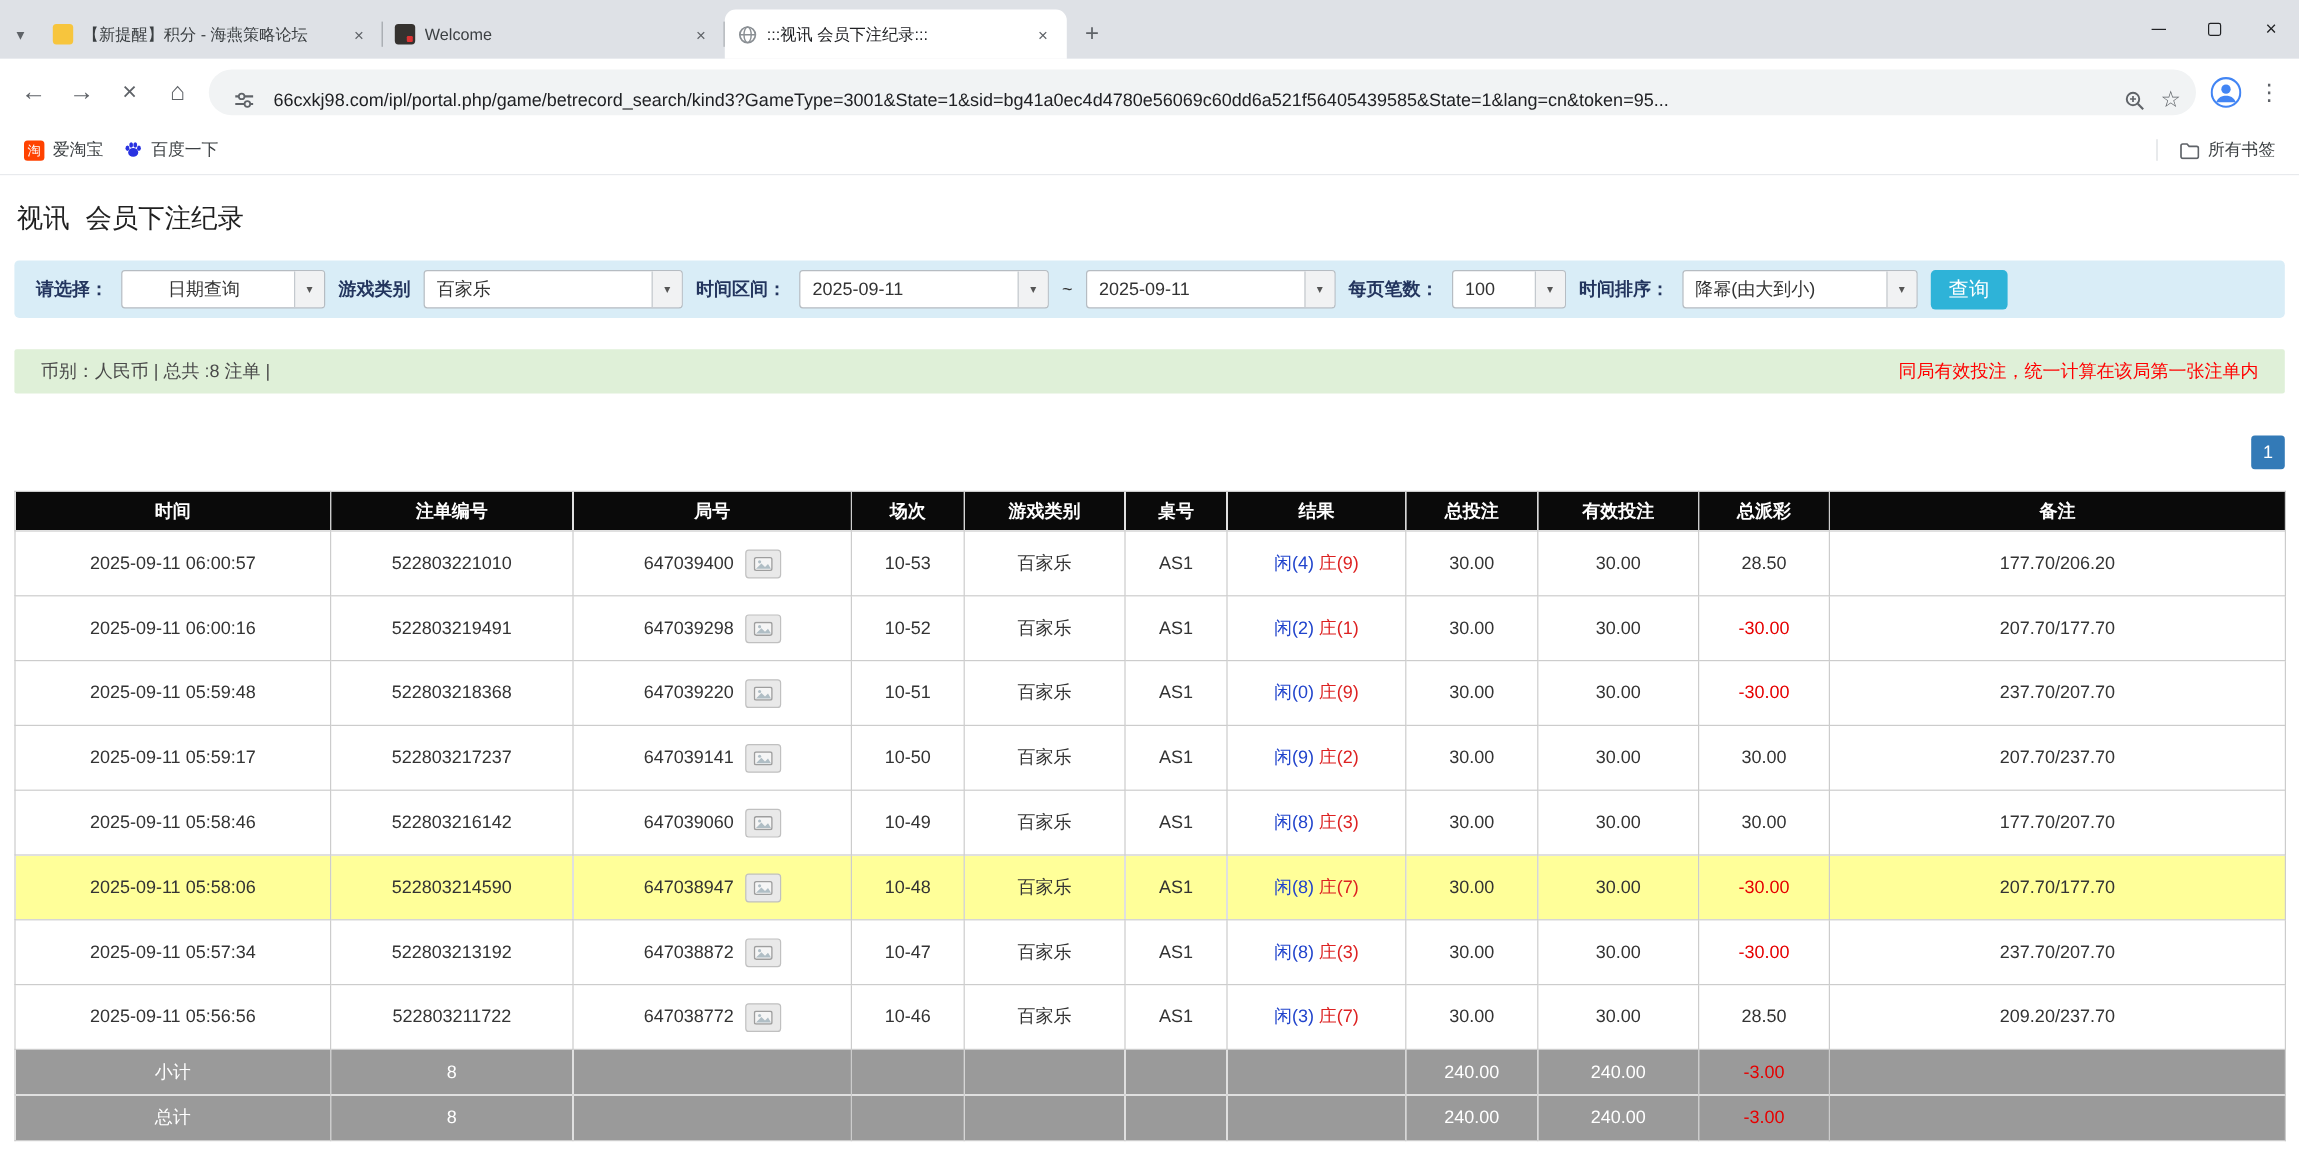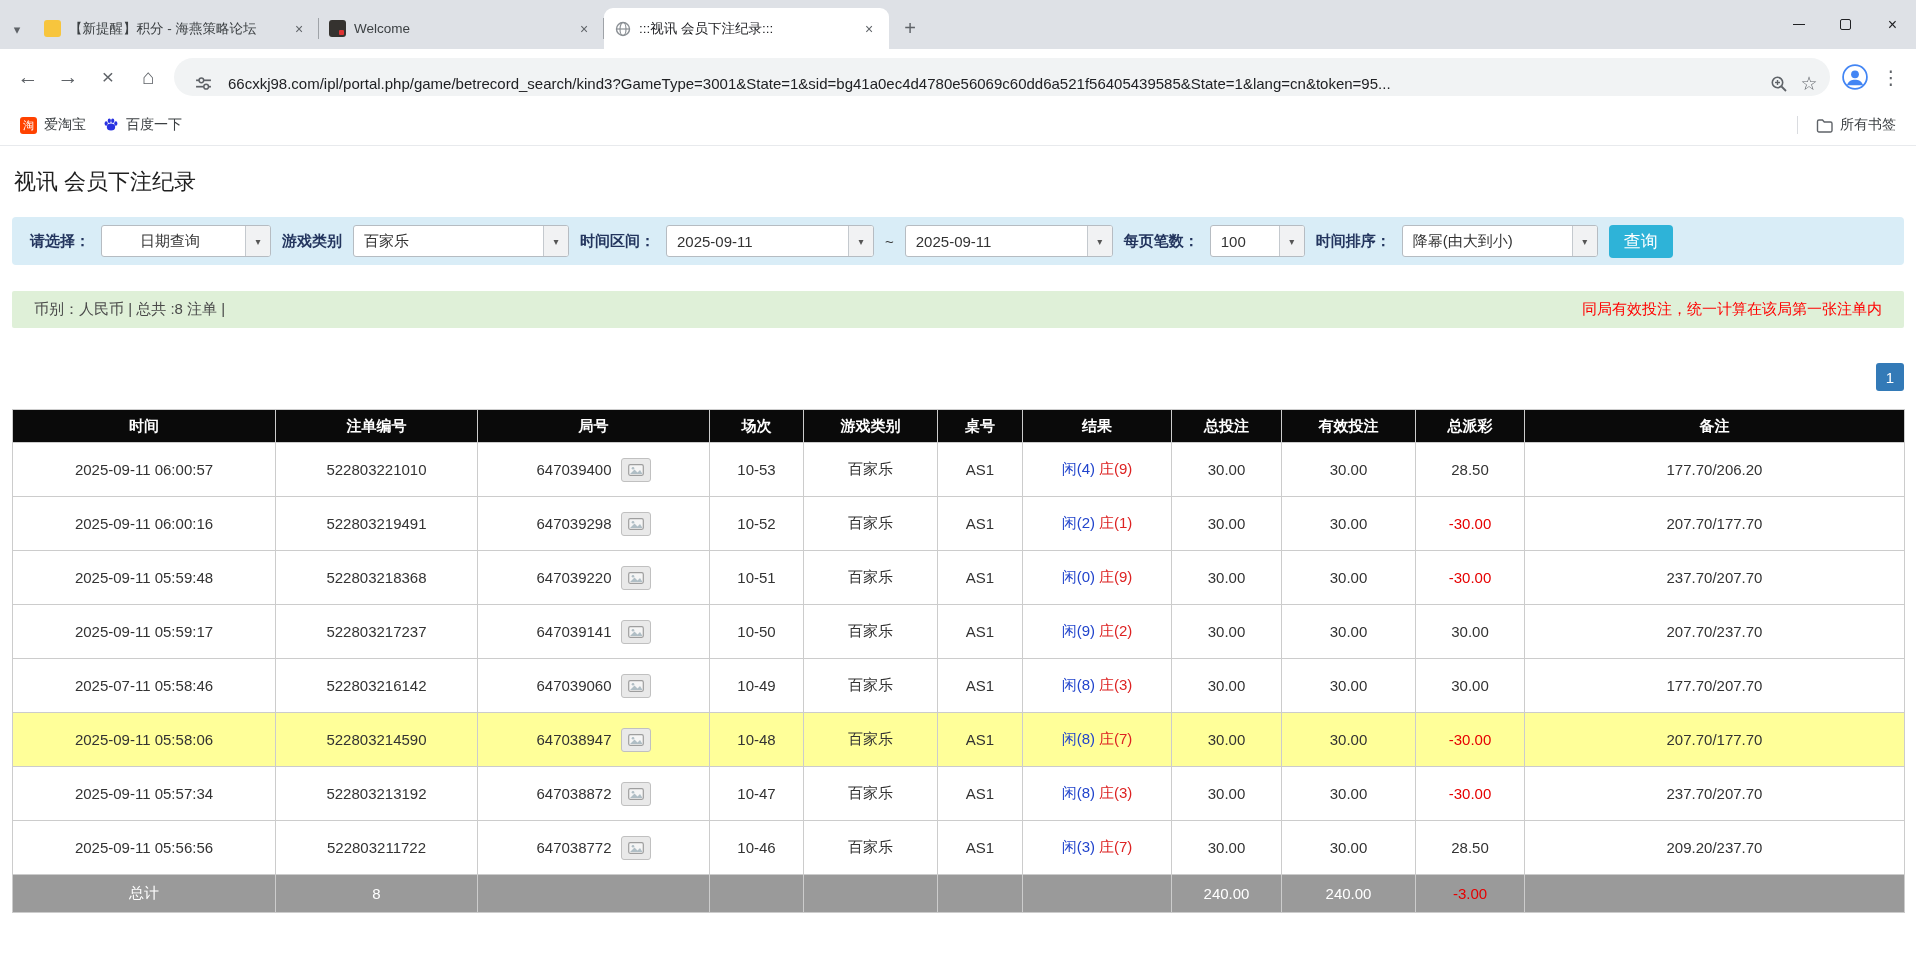--- a/index.html
+++ b/index.html
@@ -51,21 +51,21 @@
   .bookmark { display:flex; align-items:center; gap:7px; font-size:14px; color:#3c4043;
     padding:4px 8px; border-radius:6px; cursor:pointer; }
   .bm-ico { width:17px; height:17px; border-radius:3px; display:flex; align-items:center;
     justify-content:center; flex:none; }
   .bm-taobao { background:#ff4200; color:#fff; font-size:11px; }
   .bm-spacer { flex:1; }
   .bm-divider { width:1px; height:18px; background:#dadce0; margin:0 10px; }
 
   
   .page { padding:0 12px; }
-  .page-title { font-size:22px; font-weight:500; color:#1f1f1f; margin:21px 2px 20px 2px; }
+  .page-title { font-size:22px; font-weight:500; color:#1f1f1f; margin:21px 2px 20px 2px;font-family:Liberation Mono, monospace; }
 
   .filter-bar { background:#d9edf7; border-radius:4px; height:48px; display:flex;
     align-items:center; padding:0 18px; gap:11px; }
   .flabel { font-size:15px; font-weight:700; color:#23355e; white-space:nowrap; }
   .combo { display:inline-flex; height:32px; background:#fff; border:1px solid #b6bcc2;
     border-radius:3px; align-items:stretch; overflow:hidden; cursor:pointer; }
   .combo-text { flex:1; display:flex; align-items:center; padding:0 10px; font-size:15px;
     color:#333; white-space:nowrap; }
   .combo-arrow { width:25px; border-left:1px solid #c4c9ce; background:#f1f2f3; color:#555;
     display:flex; align-items:center; justify-content:center; font-size:10px; flex:none; }
@@ -378,21 +378,21 @@
           <td>10-50</td>
           <td>百家乐</td>
           <td>AS1</td>
           <td><span class="xian">闲(9)</span><span class="zhuang">庄(2)</span></td>
           <td class="link">30.00</td>
           <td>30.00</td>
           <td class="">30.00</td>
           <td>207.70/237.70</td>
         </tr>
         <tr>
-          <td>2025-07-11 05:58:46</td>
+          <td>2025-09-11 05:58:46</td>
           <td>522803216142</td>
           <td><span class="round-wrap">
               <span>647039060</span>
               <span class="replay-btn">
                 <svg width="16" height="12" viewBox="0 0 16 12">
                   <rect x="0.7" y="0.7" width="14.6" height="10.6" rx="1.5" fill="#f5f5f5" stroke="#9e9e9e" stroke-width="1.2"></rect>
                   <circle cx="5" cy="4.2" r="1.3" fill="#b0bec5"></circle>
                   <path d="M2 10 L6.5 5.5 L9.5 8.5 L12 6 L14.5 10 Z" fill="#b0bec5"></path>
                 </svg>
               </span>
@@ -468,27 +468,40 @@
           <td>AS1</td>
           <td><span class="xian">闲(3)</span><span class="zhuang">庄(7)</span></td>
           <td class="link">30.00</td>
           <td>30.00</td>
           <td class="">28.50</td>
           <td>209.20/237.70</td>
         </tr>
       </tbody>
     <tfoot>
         <tr>
-          <td>总计</td>
+          <td>小计</td>
           <td>8</td>
           <td></td>
           <td></td>
           <td></td>
           <td></td>
           <td></td>
           <td>240.00</td>
           <td>240.00</td>
           <td class="neg">-3.00</td>
           <td></td>
         </tr>
+        <tr>
+          <td>总计</td>
+          <td>8</td>
+          <td></td>
+          <td></td>
+          <td></td>
+          <td></td>
+          <td></td>
+          <td>240.00</td>
+          <td>240.00</td>
+          <td class="neg">-3.00</td>
+          <td></td>
+        </tr>
       </tfoot>
   </table>
 </div>
 
 </body></html>

